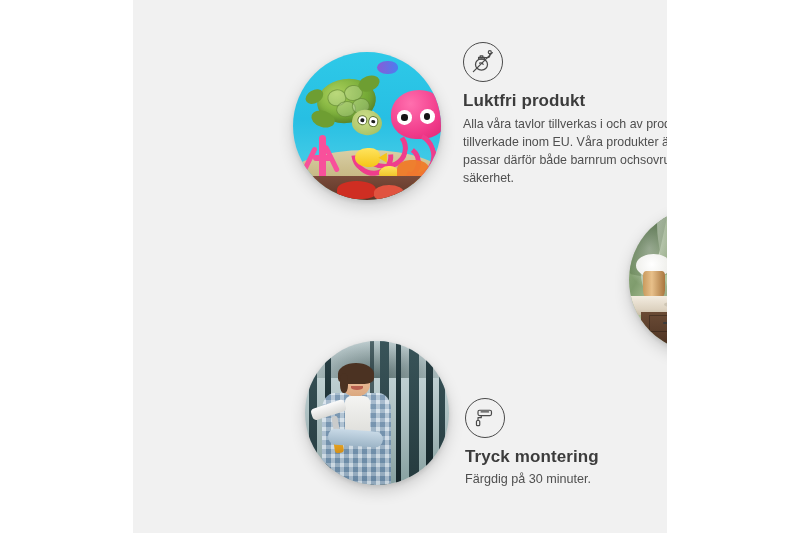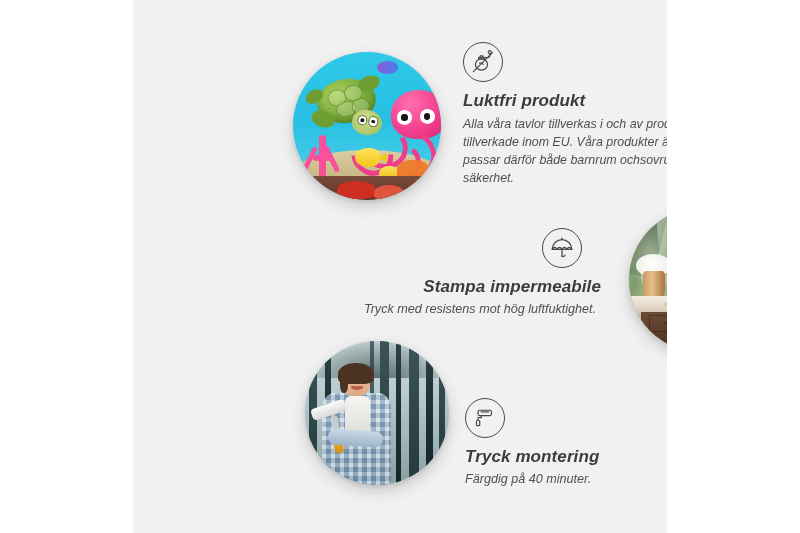--- a/index.html
+++ b/index.html
@@ -2,21 +2,21 @@
 <html><head>
 <meta charset="utf-8">
 <style>
   html,body{margin:0;padding:0;}
   body{
     width:800px;height:533px;overflow:hidden;
     background:#ffffff;
     font-family:"Liberation Sans", sans-serif;
     -webkit-font-smoothing:antialiased;
   }
-  .canvas{position:relative;width:800px;height:533px;background:#ffffff;font-style:italic;}
+  .canvas{position:relative;width:800px;height:533px;background:#ffffff;}
   .panel{
     position:absolute;left:133px;top:0;width:534px;height:533px;
     background:#f1f1f1;overflow:hidden;
   }
 
   
   .feature{position:absolute;}
   .icon-wrap{
     width:40px;height:40px;border-radius:50%;
     border:1.4px solid #4a4a4a;
@@ -281,41 +281,28 @@
           <path d="M15.2 8.6 h2.2 a2.4 2.4 0 0 0 2.4 -2.4 v-1.4"></path>
           <circle cx="19.8" cy="3.2" r="1.5"></circle>
           <path d="M9.6 14.2 a3.1 3.1 0 0 1 3.6 1.1"></path>
           <line x1="3.4" y1="22.6" x2="22.4" y2="3.6"></line>
         </svg>
       </div>
       <h2 class="f-title">Luktfri produkt</h2>
       <p class="f-body">Alla våra tavlor tillverkas i och av produkter som är tillverkade inom EU. Våra produkter är luktfria och passar därför både barnrum ochsovrum. 100% säkerhet.</p>
     </div>
 
-    <div class="feature" id="feat-2">
-      <div class="icon-wrap">
-        <svg width="26" height="26" viewBox="0 0 26 26" fill="none" stroke="#4a4a4a" stroke-width="1.25" stroke-linecap="round" stroke-linejoin="round">
-          <path d="M3.2 14.4 a9.8 9.8 0 0 1 19.6 0 z"></path>
-          <path d="M3.2 14.4 c1.7 -2.6 3.4 -2.6 4.9 0 c1.6 -2.6 3.3 -2.6 4.9 0 c1.6 -2.6 3.3 -2.6 4.9 0 c1.5 -2.6 3.2 -2.6 4.9 0"></path>
-          <line x1="13" y1="14.4" x2="13" y2="21.2"></line>
-          <path d="M13 21.2 a2 2 0 0 0 3 -1.1"></path>
-          <line x1="13" y1="4.6" x2="13" y2="3.2"></line>
-        </svg>
-      </div>
-      <h2 class="f-title">Stampa impermeabile</h2>
-      <p class="f-body">Tryck med resistens mot hög luftfuktighet.</p>
-    </div>
 
     <div class="feature" id="feat-3">
       <div class="icon-wrap">
         <svg width="25" height="25" viewBox="0 0 26 26" fill="none" stroke="#4a4a4a" stroke-width="1.25" stroke-linecap="round" stroke-linejoin="round">
           <rect x="5.2" y="4.4" width="14" height="5.6" rx="1.6"></rect>
           <line x1="8.4" y1="6.2" x2="16.2" y2="6.2"></line>
           <path d="M8.6 10 v2.1 h-3.4 v3.0"></path>
           <rect x="3.6" y="15.1" width="3.4" height="5.4" rx="1"></rect>
         </svg>
       </div>
       <h2 class="f-title">Tryck montering</h2>
-      <p class="f-body">Färgdig på 40 minuter.</p>
+      <p class="f-body">Färgdig på 30 minuter.</p>
     </div>
 
   </div>
 </div>
 
 </body></html>

